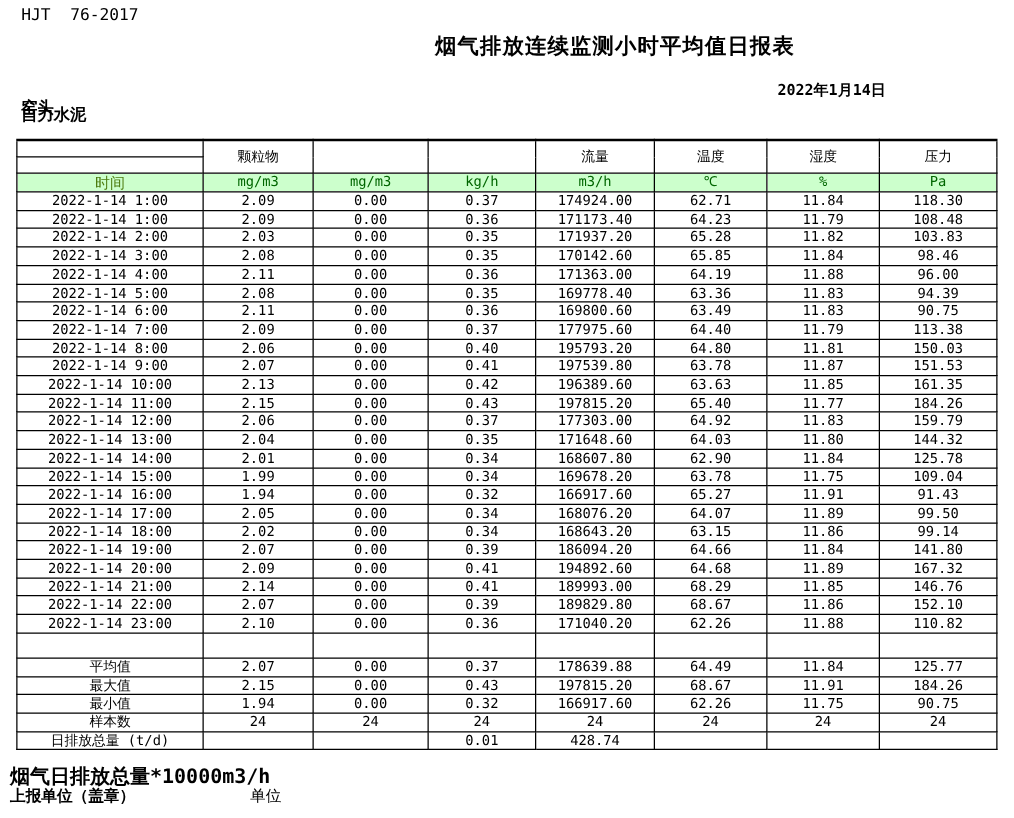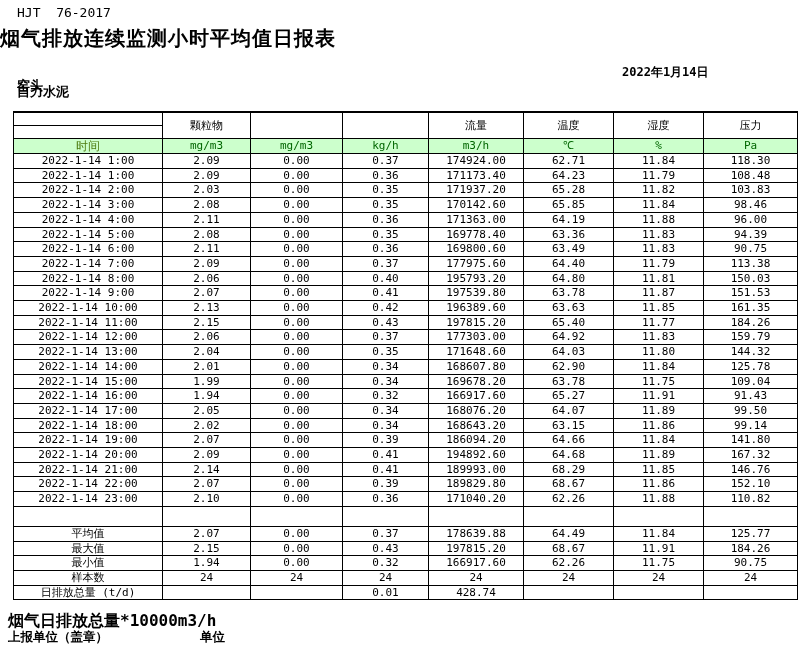--- a/index.html
+++ b/index.html
@@ -2,21 +2,21 @@
 <html style="--green: #ccffcc; --unittext: #006600;"><head>
 <meta charset="utf-8">
 <style>
   html,body{margin:0;padding:0;}
   body{
     width:811px;height:654px;background:#ffffff;position:relative;
     font-family:"DejaVu Sans Mono","Liberation Mono",monospace;color:#000;
     overflow:hidden;
   }
   .std{position:absolute;left:17px;top:5px;font-size:13px;font-weight:normal;white-space:pre;}
-  .title{position:absolute;left:0;top:25px;width:636px;text-align:left;font-size:20px;font-weight:bold;letter-spacing:1px;}
+  .title{position:absolute;left:0;top:25px;width:636px;text-align:right;font-size:17px;font-weight:bold;letter-spacing:1px;}
   .company{position:absolute;left:17px;top:60px;font-size:13px;font-weight:bold;margin-top:23px;}
   .station{position:absolute;left:17px;top:77px;font-size:13px;font-weight:bold;}
   .date{position:absolute;left:622px;top:64px;font-size:12px;font-weight:bold;}
   table.report{
     position:absolute;left:13px;top:111px;width:784px;
     border-collapse:collapse;table-layout:fixed;
     border-top:2px solid #000;
   }
   table.report td{
     border:1px solid #000;text-align:center;vertical-align:middle;
@@ -24,21 +24,21 @@
     overflow:hidden;white-space:nowrap;
   }
   tr.gh td{height:12px;line-height:12px;}
   td.group{font-size:12px;}
   tr.units td{background:var(--green,#ccffcc);color:var(--unittext,#006600);height:14px;line-height:14px;}
   tr.units td.time-h{color:#4d7c0f;font-size:12px;}
   tr.blank td{height:19px;}
   td.slabel{font-size:12px;}
   .note{position:absolute;left:8px;top:611px;font-size:16px;font-weight:bold;}
   .report-unit{position:absolute;left:8px;top:629px;font-size:12.5px;font-weight:bold;}
-  .unit-label{position:absolute;left:200px;top:629px;font-size:12.5px;font-weight:bold;}
+  .unit-label{position:absolute;left:200px;top:629px;font-size:12.5px;font-weight:normal;}
 </style>
 </head>
 <body>
 
 <div>
 
   <div class="std">HJT  76-2017</div>
   <div class="title">烟气排放连续监测小时平均值日报表</div>
   <div class="company">自力水泥</div>
   <div class="station">窑头</div>

